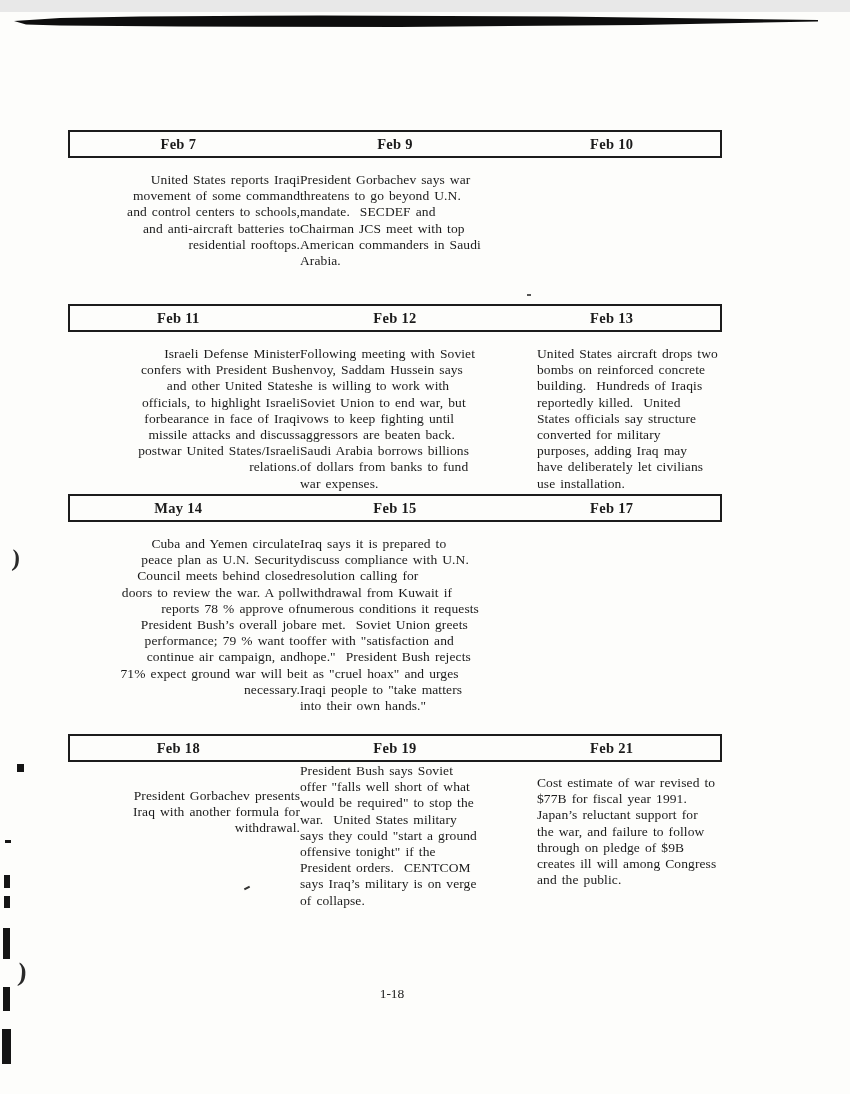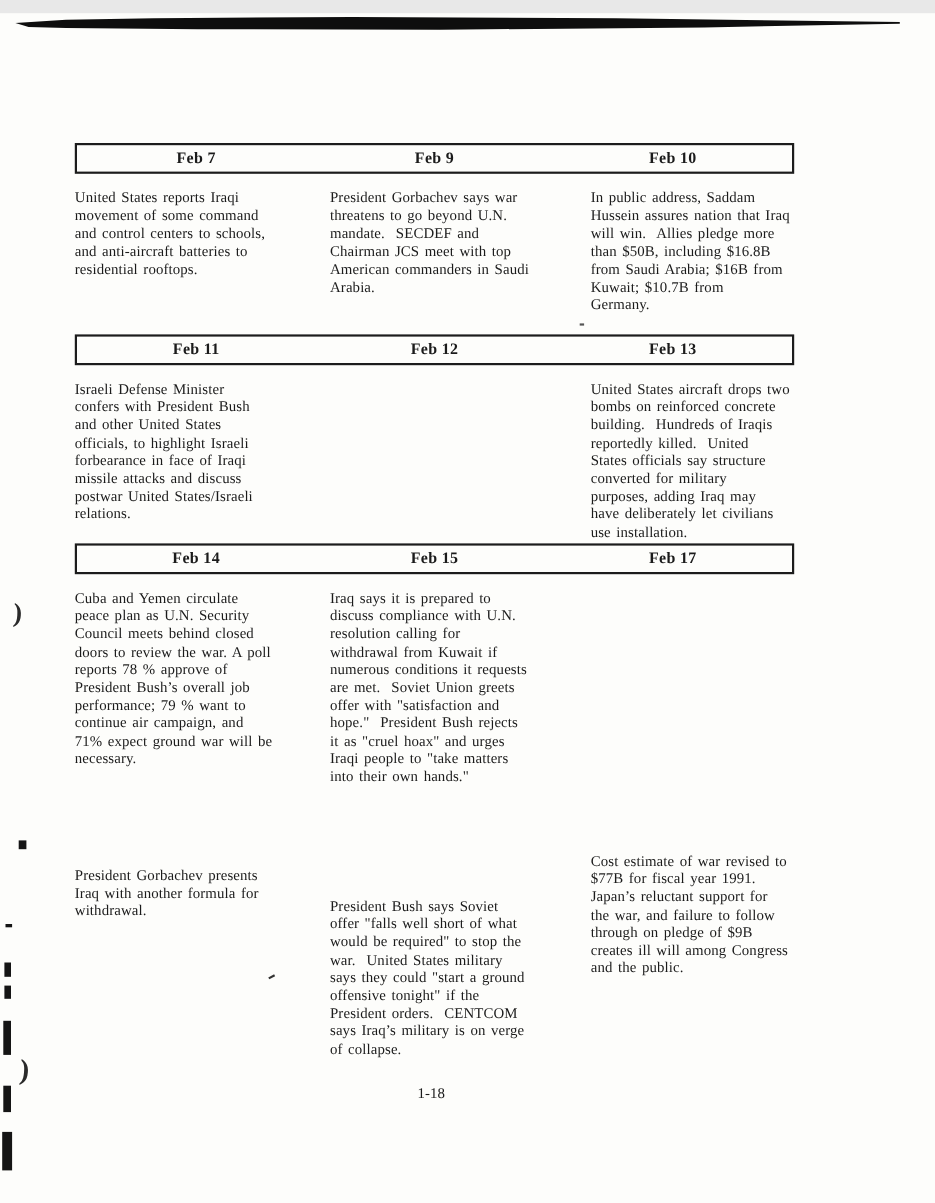--- a/index.html
+++ b/index.html
@@ -40,21 +40,21 @@
     letter-spacing: 0.3px;
   }
   .cell {
     position: absolute;
     font-size: 13.5px;
     line-height: 16.2px;
     white-space: pre;
     word-spacing: 1.5px;
     letter-spacing: 0.1px;
   }
-  .col-1 { left: 68px;  width: 232px; }
+  .col-1 { left: 68px;  width: 232px; text-align: right; }
   .col-2 { left: 300px; width: 237px; }
   .col-3 { left: 537px; width: 213px; }
   .page-number {
     position: absolute;
     top: 974px;
     left: 352px;
     width: 80px;
     text-align: center;
     font-size: 13.5px;
   }
@@ -92,53 +92,55 @@
 movement of some command
 and control centers to schools,
 and anti-aircraft batteries to
 residential rooftops.</div>
   <div class="cell col-2" style="top:160px">President Gorbachev says war
 threatens to go beyond U.N.
 mandate.  SECDEF and
 Chairman JCS meet with top
 American commanders in Saudi
 Arabia.</div>
-  <div class="cell col-3" style="top:160px">In public address, Saddam
-Hussein assures nation that Iraq
-will win.  Allies pledge more
-than $50B, including $16.8B
-from Saudi Arabia; $16B from
-Kuwait; $10.7B from
-Germany.</div>
 
   <div class="header-box" style="top:292px">
     <div class="header-cell">Feb 11</div>
     <div class="header-cell">Feb 12</div>
     <div class="header-cell">Feb 13</div>
   </div>
   <div class="cell col-1" style="top:334px">Israeli Defense Minister
 confers with President Bush
 and other United States
 officials, to highlight Israeli
 forbearance in face of Iraqi
 missile attacks and discuss
 postwar United States/Israeli
 relations.</div>
+  <div class="cell col-2" style="top:334px">Following meeting with Soviet
+envoy, Saddam Hussein says
+he is willing to work with
+Soviet Union to end war, but
+vows to keep fighting until
+aggressors are beaten back.
+Saudi Arabia borrows billions
+of dollars from banks to fund
+war expenses.</div>
   <div class="cell col-3" style="top:334px">United States aircraft drops two
 bombs on reinforced concrete
 building.  Hundreds of Iraqis
 reportedly killed.  United
 States officials say structure
 converted for military
 purposes, adding Iraq may
 have deliberately let civilians
 use installation.</div>
 
   <div class="header-box" style="top:482px">
-    <div class="header-cell">Feb 14</div>
+    <div class="header-cell">May 14</div>
     <div class="header-cell">Feb 15</div>
     <div class="header-cell">Feb 17</div>
   </div>
   <div class="cell col-1" style="top:524px">Cuba and Yemen circulate
 peace plan as U.N. Security
 Council meets behind closed
 doors to review the war. A poll
 reports 78 % approve of
 President Bush’s overall job
 performance; 79 % want to
@@ -150,24 +152,29 @@
 resolution calling for
 withdrawal from Kuwait if
 numerous conditions it requests
 are met.  Soviet Union greets
 offer with "satisfaction and
 hope."  President Bush rejects
 it as "cruel hoax" and urges
 Iraqi people to "take matters
 into their own hands."</div>
 
+  <div class="header-box" style="top:722px">
+    <div class="header-cell">Feb 18</div>
+    <div class="header-cell">Feb 19</div>
+    <div class="header-cell">Feb 21</div>
+  </div>
   <div class="cell col-1" style="top:776px">President Gorbachev presents
 Iraq with another formula for
 withdrawal.</div>
-  <div class="cell col-2" style="top:804px">President Bush says Soviet
+  <div class="cell col-2" style="top:751px">President Bush says Soviet
 offer "falls well short of what
 would be required" to stop the
 war.  United States military
 says they could "start a ground
 offensive tonight" if the
 President orders.  CENTCOM
 says Iraq’s military is on verge
 of collapse.</div>
   <div class="cell col-3" style="top:763px">Cost estimate of war revised to
 $77B for fiscal year 1991.

